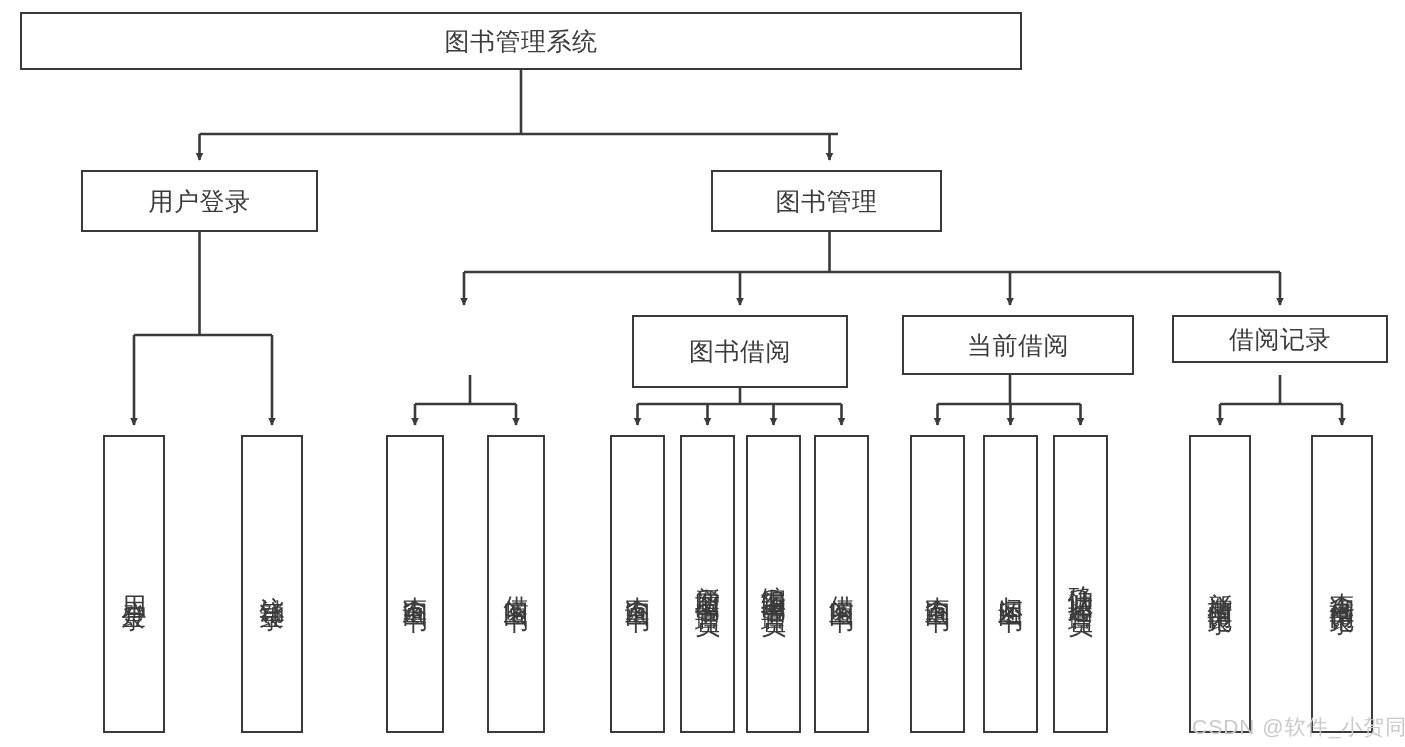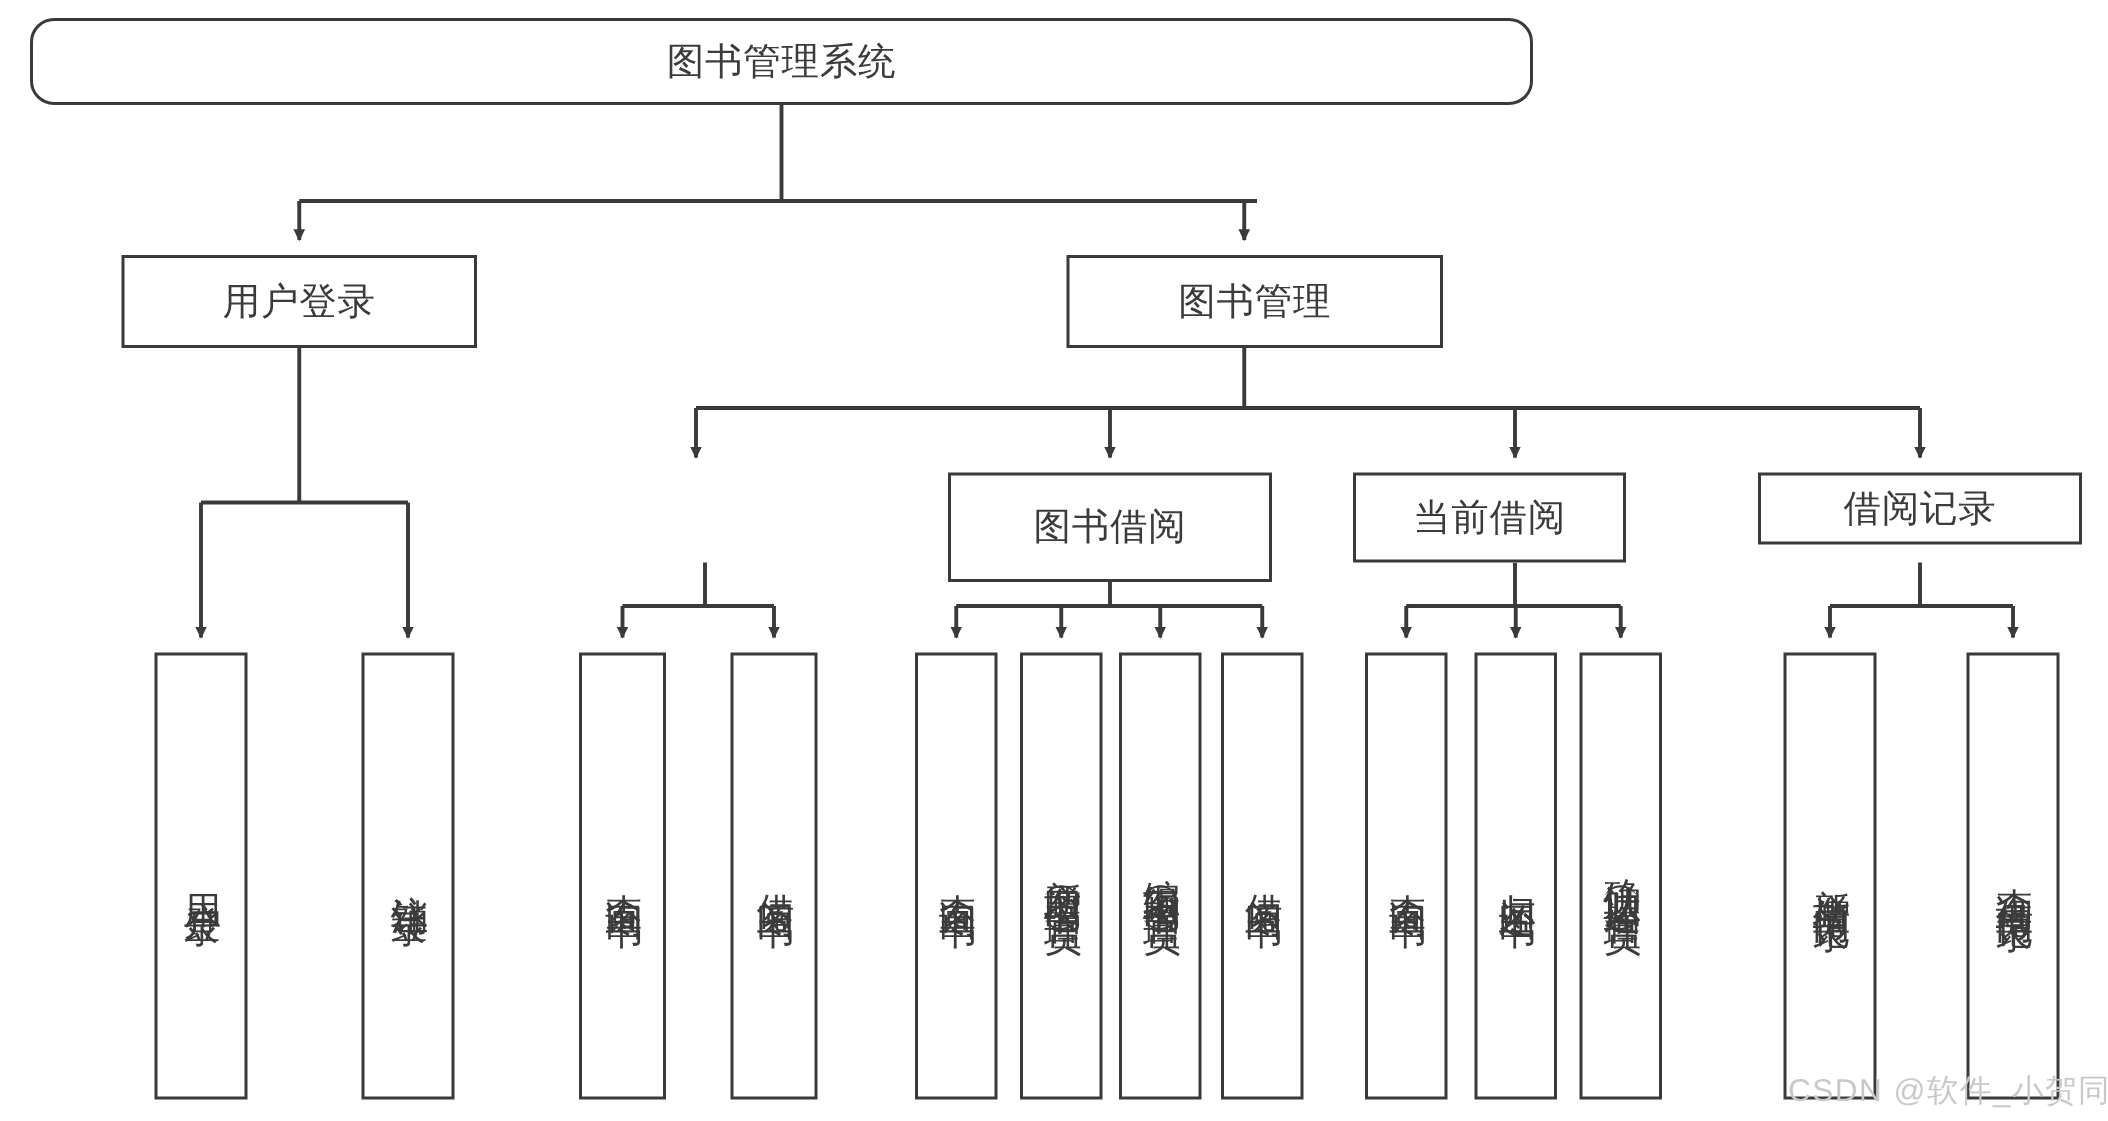--- a/index.html
+++ b/index.html
@@ -113,35 +113,35 @@
       <path d="M1010.5,404 L1010.5,425" marker-end="url(#arrow)"></path>
       <path d="M1080.5,404 L1080.5,425" marker-end="url(#arrow)"></path>
 
       <path d="M1280,375 L1280,404"></path>
       <path d="M1220,404 L1342,404"></path>
       <path d="M1220,404 L1220,425" marker-end="url(#arrow)"></path>
       <path d="M1342,404 L1342,425" marker-end="url(#arrow)"></path>
     </g>
   </svg>
 
-  <div class="node horiz" style="left:20px; top:12px; width:1002px; height:58px;border-radius:16px;">
+  <div class="node horiz" style="left:20px; top:12px; width:1002px; height:58px;">
     <span class="label">图书管理系统</span>
   </div>
 
   <div class="node horiz" style="left:81px; top:170px; width:237px; height:62px;">
     <span class="label">用户登录</span>
   </div>
-  <div class="node horiz" style="left:711px; top:170px; width:251px; height:62px;">
+  <div class="node horiz" style="left:711px; top:170px; width:231px; height:62px;">
     <span class="label">图书管理</span>
   </div>
 
   <div class="node horiz" style="left:632px; top:315px; width:216px; height:73px;">
     <span class="label">图书借阅</span>
   </div>
-  <div class="node horiz" style="left:902px; top:315px; width:182px; height:60px;">
+  <div class="node horiz" style="left:902px; top:315px; width:232px; height:60px;">
     <span class="label">当前借阅</span>
   </div>
   <div class="node horiz" style="left:1172px; top:315px; width:216px; height:48px;">
     <span class="label">借阅记录</span>
   </div>
 
   <div class="node vert" style="left:103px; top:435px; width:62px; height:298px;">
     <span class="label">用户登录</span>
   </div>
   <div class="node vert" style="left:241px; top:435px; width:62px; height:298px;">

